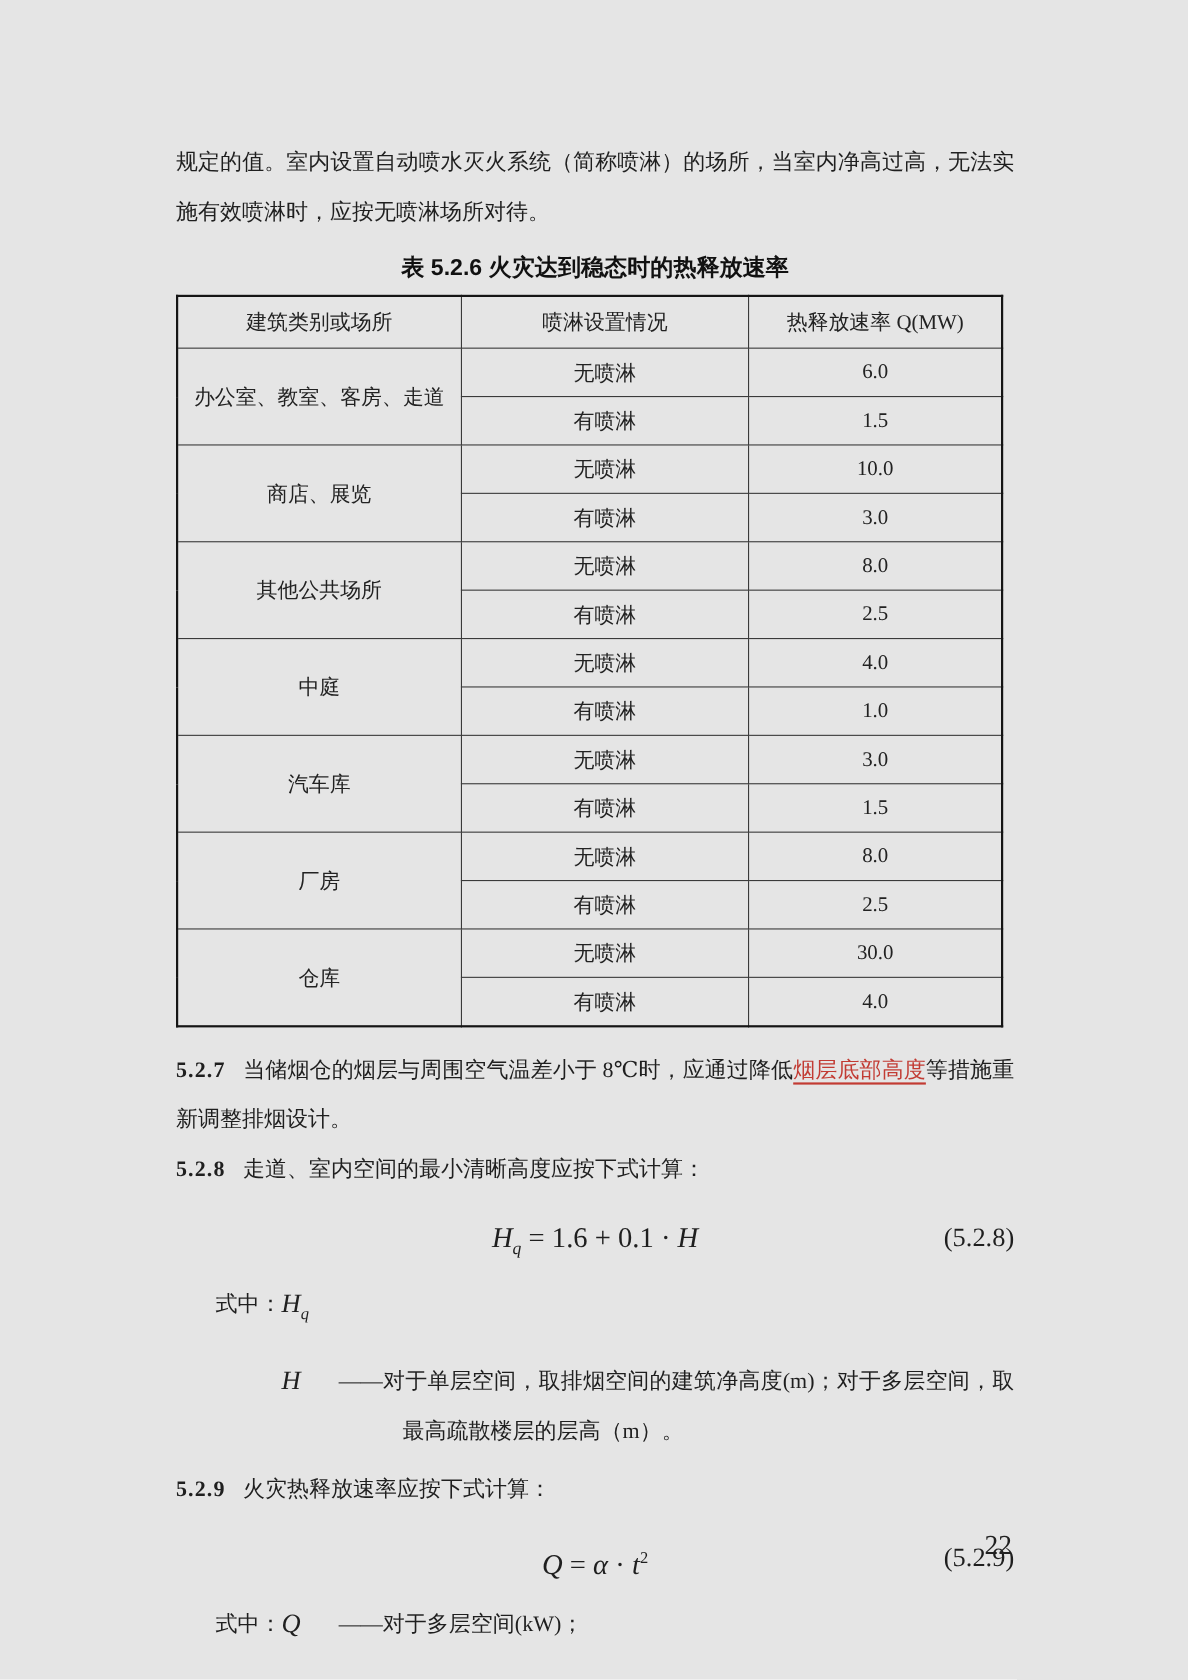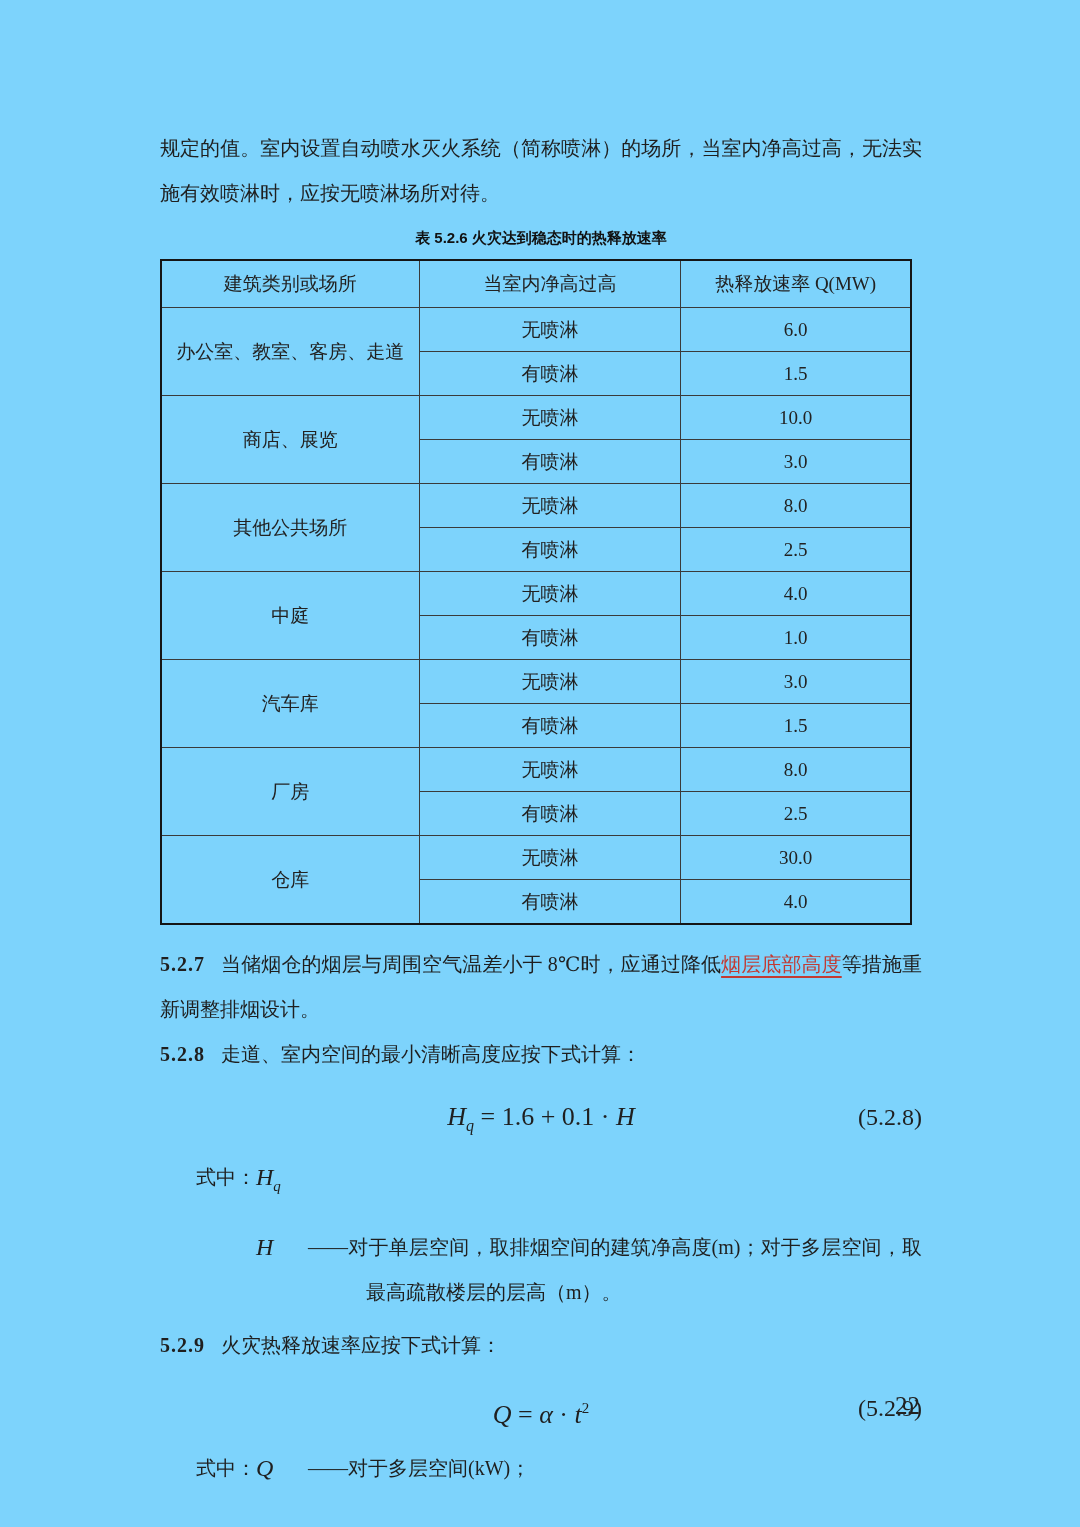--- a/index.html
+++ b/index.html
@@ -1,30 +1,30 @@
 <!DOCTYPE html>
 <html style="--red: #c23b33;"><head>
 <meta charset="utf-8">
 <style>
   html,body { margin:0; padding:0; background:#ffffff; }
   .page {
-    position:relative; width:1080px; height:1527px; background:#7dd3fc;
+    position:relative; width:1080px; height:1527px; background:#e5e5e5;
     font-family:"Liberation Serif","DejaVu Serif",serif;
     color:#1f1f1f; overflow:hidden;
   }
   .content { position:absolute; left:160px; top:126px; width:762px; }
 
   .para { font-size:20px; line-height:45px; text-align:justify; margin:0; }
   .sec-num {
     font-family:Liberation Serif, serif;
     font-weight:bold; margin-right:16px; letter-spacing:1px;
   }
 
   .table-title {
-    text-align:center; font-weight:bold; font-size:15px; color:#111;
+    text-align:center; font-weight:bold; font-size:21px; color:#111;
     font-family:"Liberation Sans","DejaVu Sans",sans-serif;
     margin:13px 0 11px 0;
   }
 
   table.hr-table {
     width:752px; border-collapse:collapse; table-layout:fixed;
     border:2px solid #151515;
   }
   table.hr-table th, table.hr-table td {
     border:1px solid #3a3a3a; text-align:center; vertical-align:middle;
@@ -72,21 +72,21 @@
 
     <table class="hr-table">
       <colgroup>
           <col class="col-cat">
           <col class="col-spr">
           <col class="col-q">
         </colgroup>
       <thead>
         <tr>
           <th>建筑类别或场所</th>
-          <th>当室内净高过高</th>
+          <th>喷淋设置情况</th>
           <th>热释放速率 Q(MW)</th>
         </tr>
       </thead>
       <tbody>
           <tr>
             <td rowspan="2">办公室、教室、客房、走道</td>
             <td>无喷淋</td>
             <td>6.0</td>
           </tr>
           <tr>

